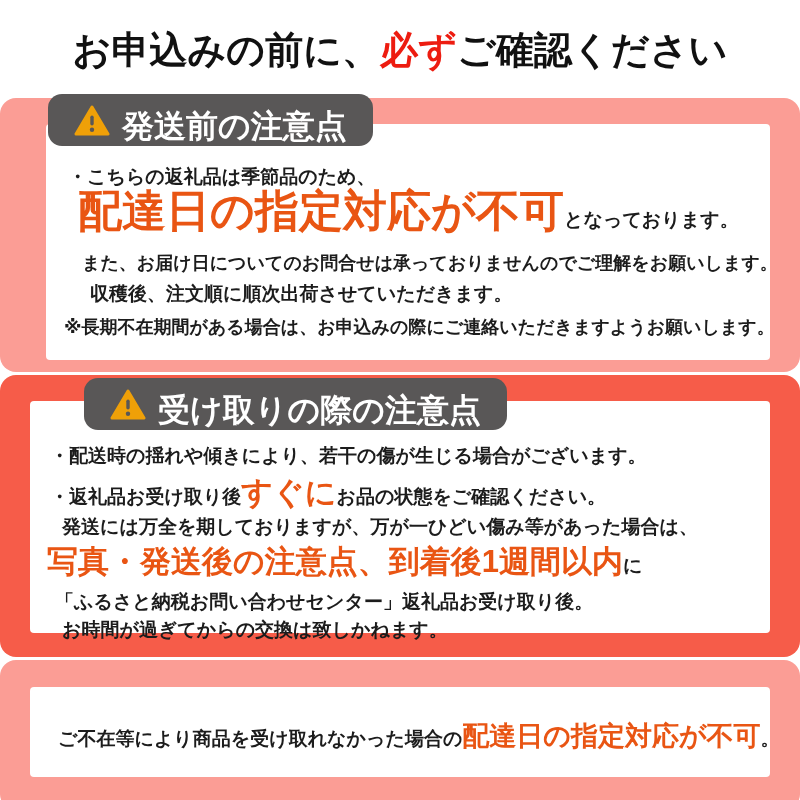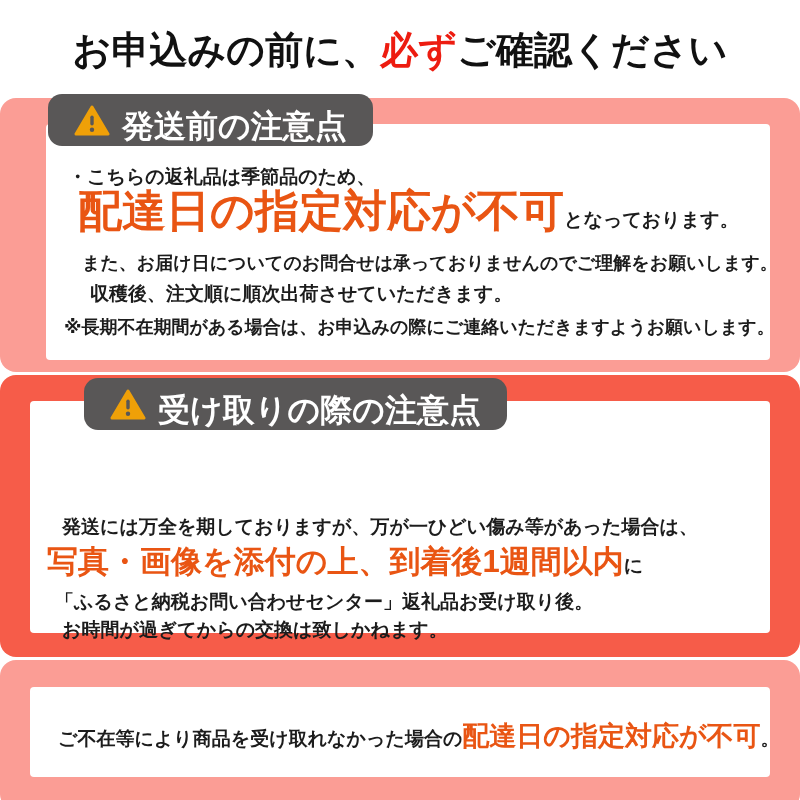--- a/index.html
+++ b/index.html
@@ -62,22 +62,24 @@
         <path d="M18 2 L34 29 L2 29 Z" fill="#efa008" stroke="#efa008" stroke-width="3" stroke-linejoin="round"></path>
         <rect x="16.3" y="10.5" width="3.4" height="10" rx="1.7" fill="#595757"></rect>
         <circle cx="18" cy="24.8" r="2.2" fill="#595757"></circle>
       </svg>
       <span>発送前の注意点</span>
     </div>
   </section>
 
   <section class="frame s2">
     <div class="inner">
+      <div class="ln f19" style="top:44px;left:20px">・配送時の揺れや傾きにより、若干の傷が生じる場合がございます。</div>
+      <div class="ln" style="top:74px;left:20px"><span class="f19">・返礼品お受け取り後</span><span class="hl big31">すぐに</span><span class="f19">お品の状態をご確認ください。</span></div>
       <div class="ln f19" style="top:115px;left:32px">発送には万全を期しておりますが、万が一ひどい傷み等があった場合は、</div>
-      <div class="ln" style="top:143px;left:17px"><span class="hl big31">写真・画像を添付の上、到着後1週間以内</span><span class="f19">に</span></div>
+      <div class="ln" style="top:143px;left:17px"><span class="hl big31">写真・発送後の注意点、到着後1週間以内</span><span class="f19">に</span></div>
       <div class="ln f19" style="top:190px;left:25px">「ふるさと納税お問い合わせセンター」返礼品お受け取り後。</div>
       <div class="ln f19" style="top:218px;left:32px">お時間が過ぎてからの交換は致しかねます。</div>
     </div>
     <div class="hdr">
       <svg width="36" height="32" viewBox="0 0 36 32">
         <path d="M18 2 L34 29 L2 29 Z" fill="#efa008" stroke="#efa008" stroke-width="3" stroke-linejoin="round"></path>
         <rect x="16.3" y="10.5" width="3.4" height="10" rx="1.7" fill="#595757"></rect>
         <circle cx="18" cy="24.8" r="2.2" fill="#595757"></circle>
       </svg>
       <span>受け取りの際の注意点</span>

